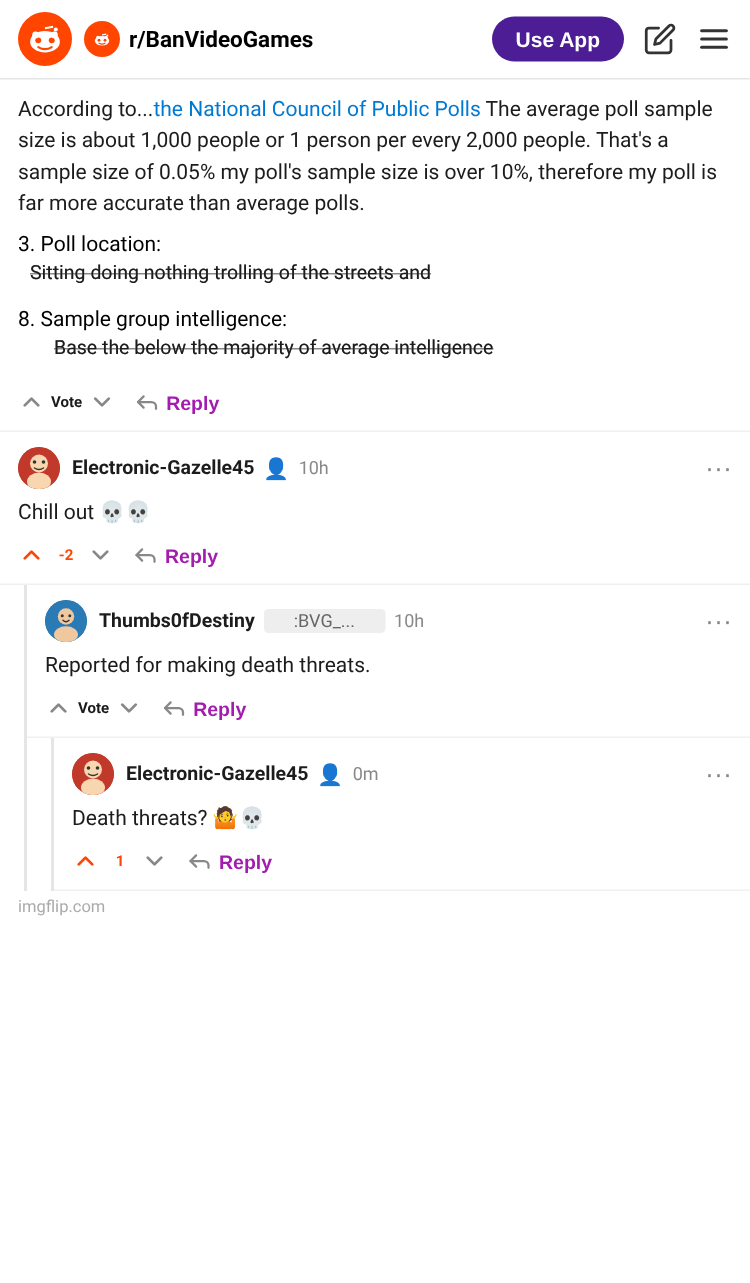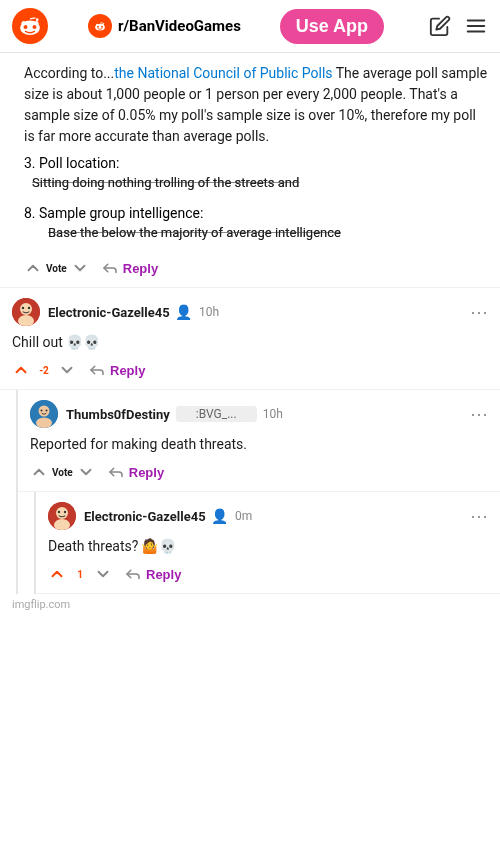--- a/index.html
+++ b/index.html
@@ -14,44 +14,43 @@
     
     .header {
       display: flex;
       align-items: center;
       padding: 8px 12px;
       background: #fff;
       border-bottom: 1px solid #e5e5e5;
       position: sticky;
       top: 0;
       z-index: 10;
-      gap: 32px;
     }
     .header-logo {
       width: 36px;
       height: 36px;
       margin-right: 8px;
     }
     .header-subreddit {
       display: flex;
       align-items: center;
       flex: 1;
     }
     .subreddit-name {
       font-weight: 700;
       font-size: 15px;
       color: #000;
     }
     .use-app-btn {
-      background: #ec4899;
+      background: #4c1d95;
       color: #fff;
       border: none;
       border-radius: 20px;
       padding: 7px 16px;
-      font-size: 18px;
+      font-size: 14px;
       font-weight: 700;
       cursor: pointer;
       margin-right: 12px;
     }
     .header-icons {
       display: flex;
       gap: 12px;
     }
     .header-icon {
       width: 24px;
@@ -63,21 +62,21 @@
       color: #333;
     }
 
     
     .main-content {
       padding: 0;
     }
 
     
     .comment-block {
-      padding: 10px 12px 10px 24px;
+      padding: 10px 12px 10px 12px;
       border-bottom: 1px solid #f0f0f0;
     }
 
     .comment-text {
       font-size: 14px;
       color: #1c1c1c;
       line-height: 1.5;
       margin-bottom: 8px;
     }
     .comment-text a {

